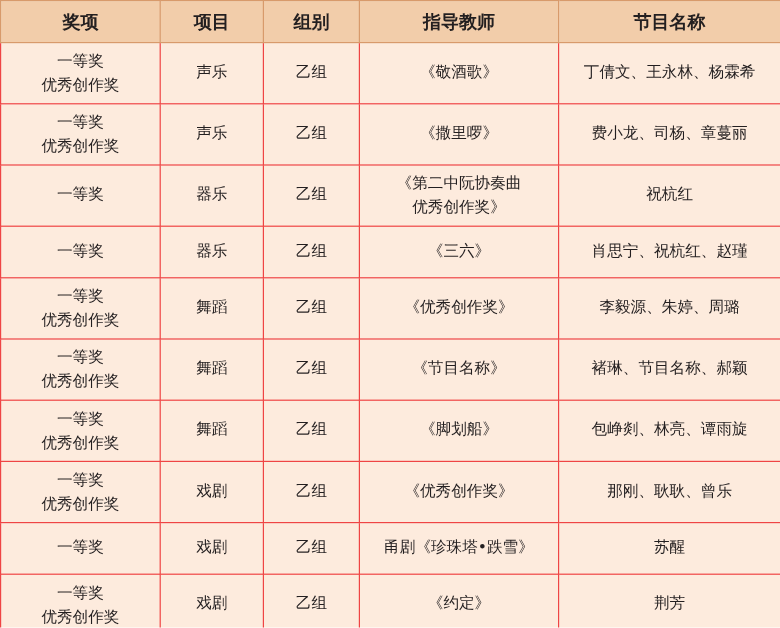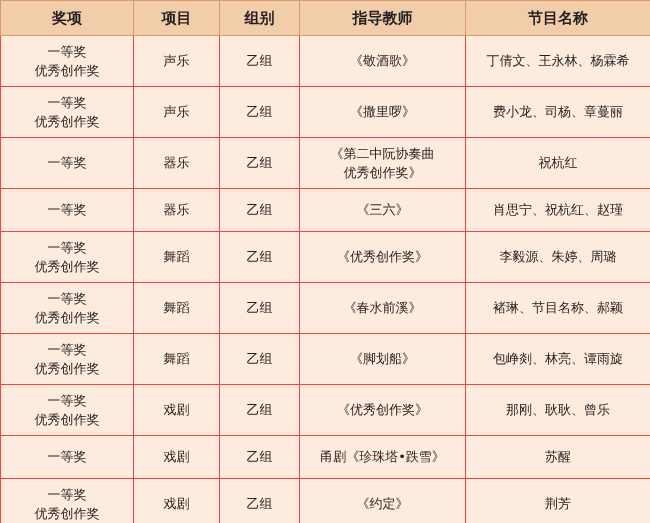--- a/index.html
+++ b/index.html
@@ -130,21 +130,21 @@
         <td>李毅源、朱婷、周璐</td>
       </tr>
       <tr class="tall">
         <td>
           <span class="cell-line">一等奖</span>
           <span class="cell-line">优秀创作奖</span>
         </td>
         <td>舞蹈</td>
         <td>乙组</td>
         <td>
-          <span class="cell-line">《春水前溪》</span>
+          <span class="cell-line">《节目名称》</span>
         </td>
         <td>褚琳、节目名称、郝颖</td>
       </tr>
       <tr class="tall">
         <td>
           <span class="cell-line">一等奖</span>
           <span class="cell-line">优秀创作奖</span>
         </td>
         <td>舞蹈</td>
         <td>乙组</td>

